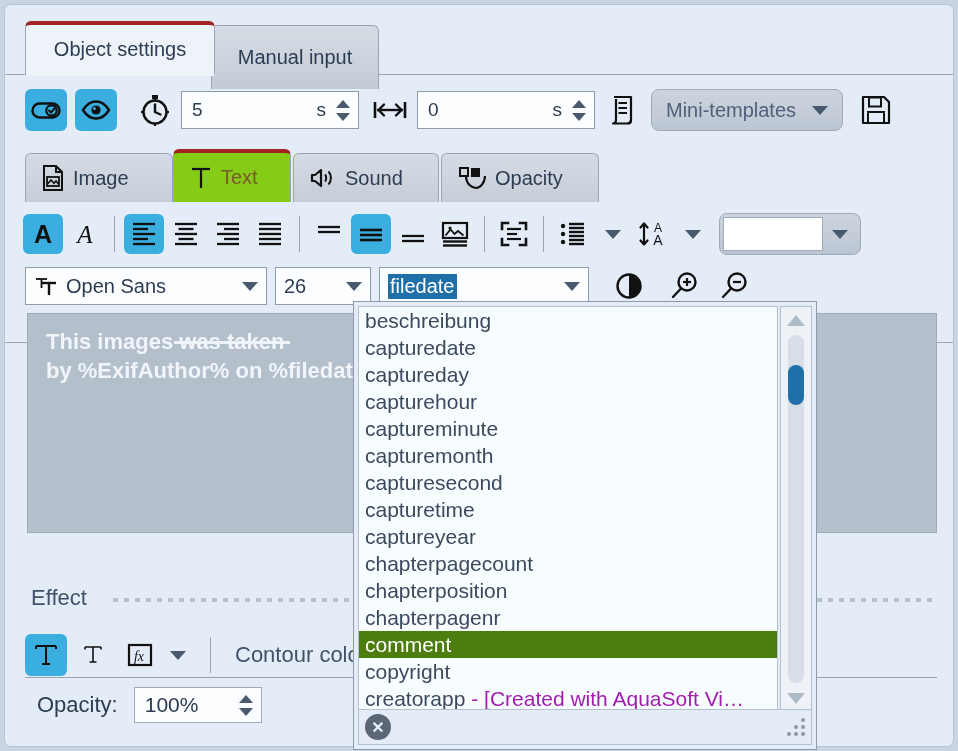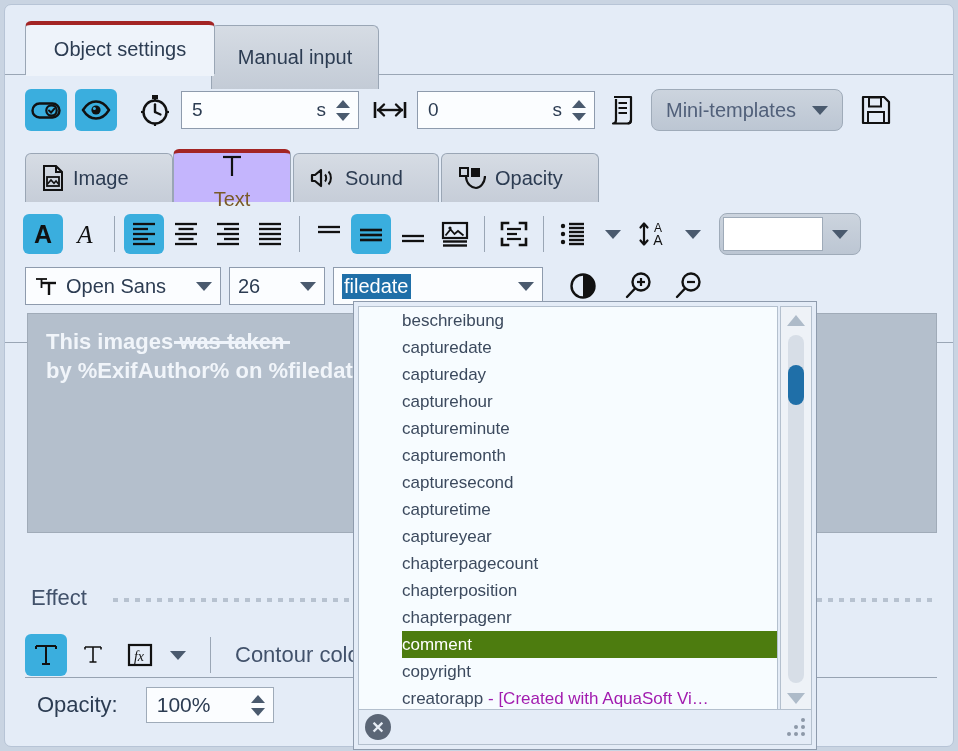--- a/index.html
+++ b/index.html
@@ -113,25 +113,24 @@
     background: linear-gradient(#d6dce4, #c6cdd8);
     border: 1px solid #9aa6b5; border-bottom: none;
     border-radius: 6px 6px 0 0;
     display: flex; align-items: center; gap: 9px;
     padding: 0 16px;
     font-size: 20px; color: #2c3c52;
     cursor: pointer;
   }
   .subtabs .stab.active {
     top: 4px; height: 53px;
-    background: #c4b5fd;
+    background: #84cc16;
     border-top: 4px solid #a32424;
     color: #7a5a28;
     z-index: 3;
-    flex-direction: column;
   }
   .subline {
     position: absolute; left: 0; right: 0; top: 197px; height: 1px; background: #9aa6b5;
   }
   .subline-cover {
     position: absolute; top: 196px; height: 3px; background: #eef3fa; z-index: 4;
   }
 
   
   .fmtbar {
@@ -197,21 +196,21 @@
     position: absolute; left: 20px; top: 625px; right: 0; height: 50px;
     display: flex; align-items: center; gap: 5px;
   }
   .ebtn { width: 42px; height: 42px; border-radius: 6px; display: flex; align-items: center; justify-content: center; cursor: pointer; }
   .ebtn.on { background: #3aaede; }
   .contour-txt { font-size: 22px; color: #42526b; margin-left: 12px; white-space: nowrap; }
   .hrule { position: absolute; left: 20px; top: 672px; height: 1px; background: #97a3b2; }
 
   .opacity-row {
     position: absolute; left: 32px; top: 682px;
-    display: flex; align-items: center; gap: 28px;
+    display: flex; align-items: center; gap: 16px;
   }
   .opacity-row .lbl { font-size: 22px; color: #2c3c52; }
   .opacity-field {
     width: 128px; height: 36px; background: #fbfdff; border: 1px solid #9fabb9;
     display: flex; align-items: center; padding: 0 4px 0 10px;
     font-size: 21px; color: #2c3c52;
   }
   .opacity-field .v { flex: 1; }
 
   
@@ -224,22 +223,23 @@
   }
   .dd-list {
     position: absolute; left: 4px; top: 4px;
     width: 420px; height: 406px;
     background: #f7fcff;
     border: 1px solid #b4c0ce;
     overflow: hidden;
   }
   .dd-item {
     height: 27px; line-height: 27px;
-    font-size: 17px; color: #3c4a5e;
-    white-space: nowrap; cursor: pointer; margin-left: 43px;
+    padding-left: 6px;
+    font-size: 21px; color: #3c4a5e;
+    white-space: nowrap; cursor: pointer;
   }
   .dd-item.sel { background: #1f6fa8; color: #ffffff; }
   .dd-item .desc { color: #a21caf; }
 
   .dd-scroll {
     position: absolute; right: 4px; top: 4px;
     width: 32px; height: 406px;
     background: #eef2f7;
     border: 1px solid #b4c0ce;
     display: flex; flex-direction: column; align-items: center;
@@ -611,21 +611,21 @@
     <div class="colorwrap">
       <div class="colorfield" style="background: rgb(255, 255, 255);"></div>
       <div class="drop">
         <i class="tri-dn-sm"></i>
       </div>
     </div>
   </div>
 
   <div class="fontrow">
 
-    <div class="combo" style="width:196px;">
+    <div class="combo" style="width:242px;">
       <span class="cbl">
         <span>
           <svg class="svgi" width="24" height="22" viewBox="0 0 24 22">
             <g stroke="#111" stroke-width="1.8">
               <line x1="2" y1="4" x2="13" y2="4"></line>
                 <line x1="7.5" y1="4" x2="7.5" y2="13"></line>
             </g>
             <g stroke="#111" stroke-width="2.4">
               <line x1="8" y1="8" x2="22" y2="8"></line>
                 <line x1="15" y1="8" x2="15" y2="20"></line>

